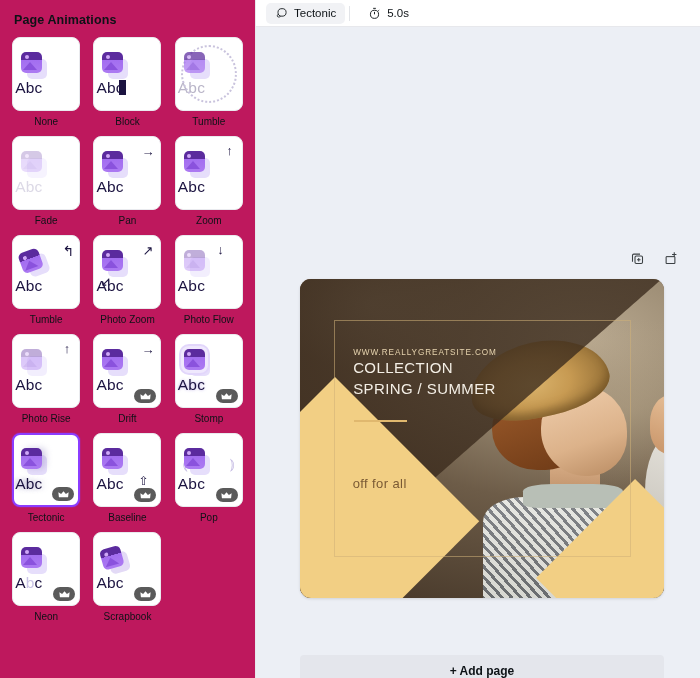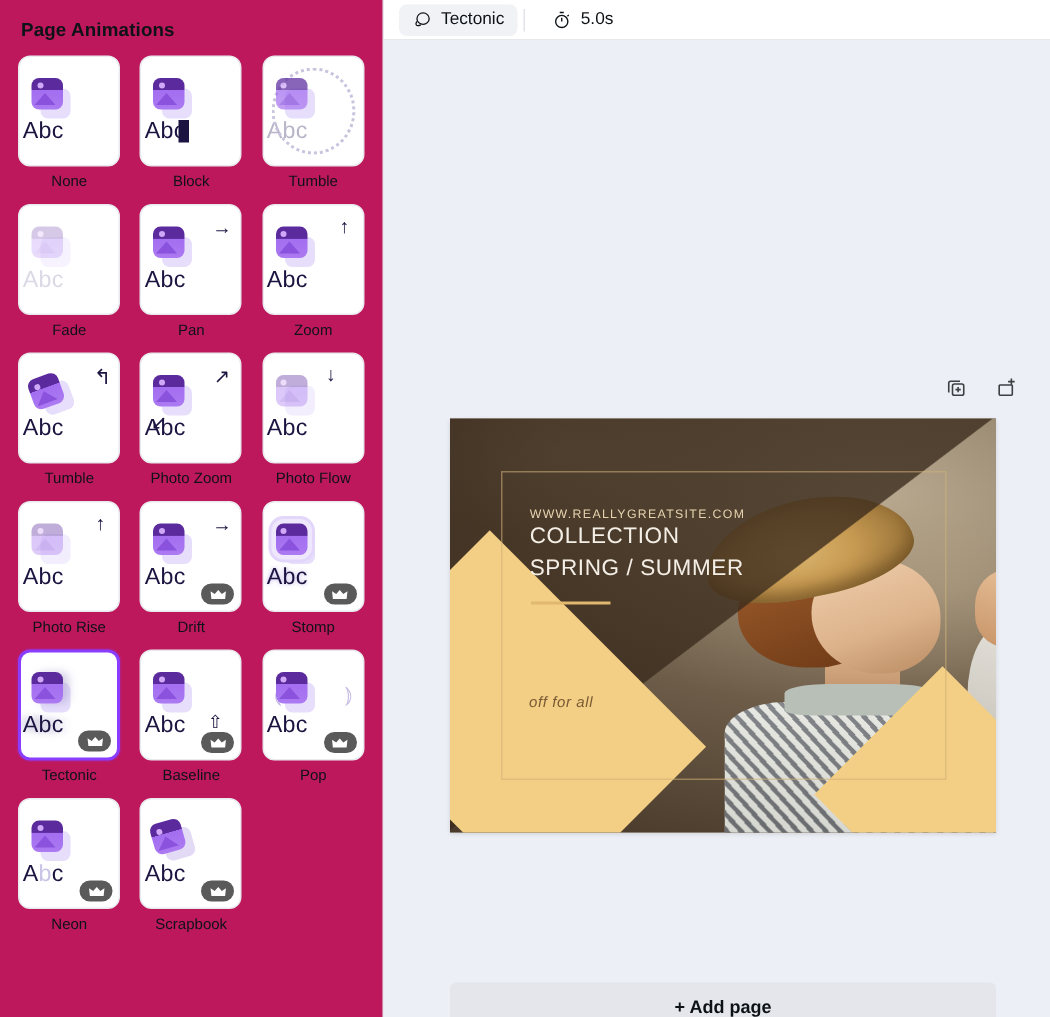--- a/index.html
+++ b/index.html
@@ -233,24 +233,25 @@
     gap: 18px;
     align-items: center;
   }
   .tool-btn { cursor: pointer; display: block; }
 
   .design {
     position: absolute;
     left: 44px;
     top: 252px;
     width: 364px;
-    height: 276px;
+    height: 319px;
     overflow: hidden;
     background: #6b5542;
     box-shadow: 0 1px 3px rgba(0,0,0,.12);
+    border-radius: 11px;
   }
   
   .bg-photo {
     position: absolute; inset: 0;
     background:
       radial-gradient(130% 90% at 78% 18%, #b9a990 0%, #9a8a72 28%, #6d5c48 58%, #4a3b2c 100%);
   }
   .bg-photo::after {
     content:"";
     position:absolute; inset:0;
@@ -393,26 +394,25 @@
   .offer-pct {
     font-size: 31px;
     color: #7a5a34;
     letter-spacing: 1.5px;
     line-height: 1;
     padding: 5px 8px 6px 9px;
     display: inline-block;
     border: 2px solid #3fd0c0;
   }
   .offer-sub {
-    margin-top: 14px;
-    font-size: 10px;
+    margin-top: 1px;
+    font-size: 13px;
     color: #7a5a34;
     letter-spacing: .4px;
     padding-left: 9px;
-    font-style: italic;
   }
 
   .addpage {
     position: absolute;
     left: 44px;
     top: 628px;
     width: 364px;
     height: 32px;
     background: #e4e6ec;
     border-radius: 4px;

